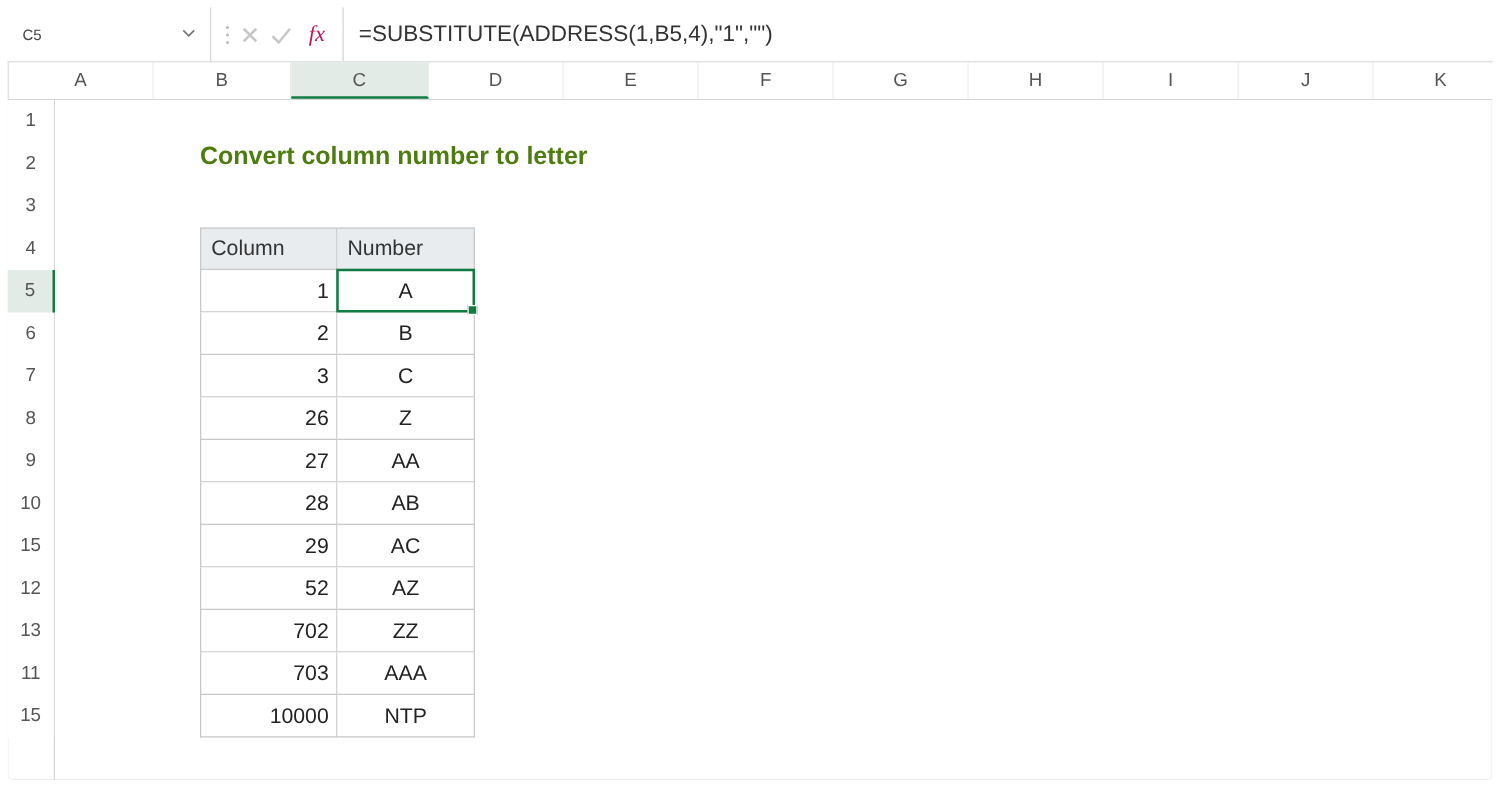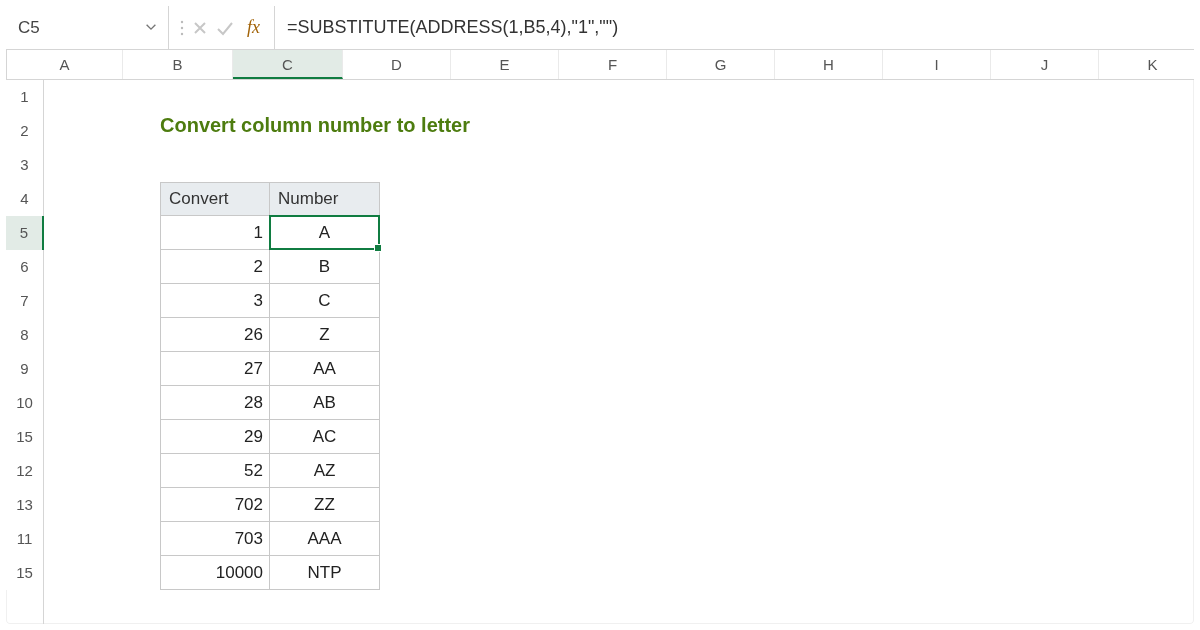--- a/index.html
+++ b/index.html
@@ -32,38 +32,38 @@
   }
   .namebox {
     width: 163px;
     display: flex;
     align-items: center;
     position: relative;
     padding: 0 12px;
     border-right: 1px solid #d5d5d5;
   }
   .namebox-text {
-    font-size: 17px;
+    font-size: 12px;
     color: #444;
   }
   .namebox-chevron {
     position: absolute;
     right: 10px;
     top: 50%;
     transform: translateY(-50%);
     color: #666;
   }
   .fbar-buttons {
     display: flex;
     align-items: center;
     gap: 6px;
     padding: 0 10px;
     border-right: 1px solid #d5d5d5;
   }
-  .fbar-buttons span { color: #a16207; display: inline-flex; }
+  .fbar-buttons span { color: #be185d; display: inline-flex; }
   .fx {
     font-style: italic;
     font-family: Georgia, serif;
     color: #555;
     font-size: 18px;
     padding: 0 4px 0 6px;
   }
   .formula-input {
     flex: 1;
     display: flex;
@@ -276,21 +276,21 @@
           <div class="row-h">13</div>
           <div class="row-h">11</div>
           <div class="row-h">15</div>
         </div>
       <div class="cells">
 
         <div class="title">Convert column number to letter</div>
 
         <div class="data-table">
           <div class="drow header">
-            <div class="dcell num">Convert</div>
+            <div class="dcell num">Column</div>
             <div class="dcell col">Number</div>
           </div>
           <div id="tablerows">
               <div class="drow">
                 <div class="dcell num">1</div>
                 <div class="dcell col">A</div>
               </div>
               <div class="drow">
                 <div class="dcell num">2</div>
                 <div class="dcell col">B</div>

